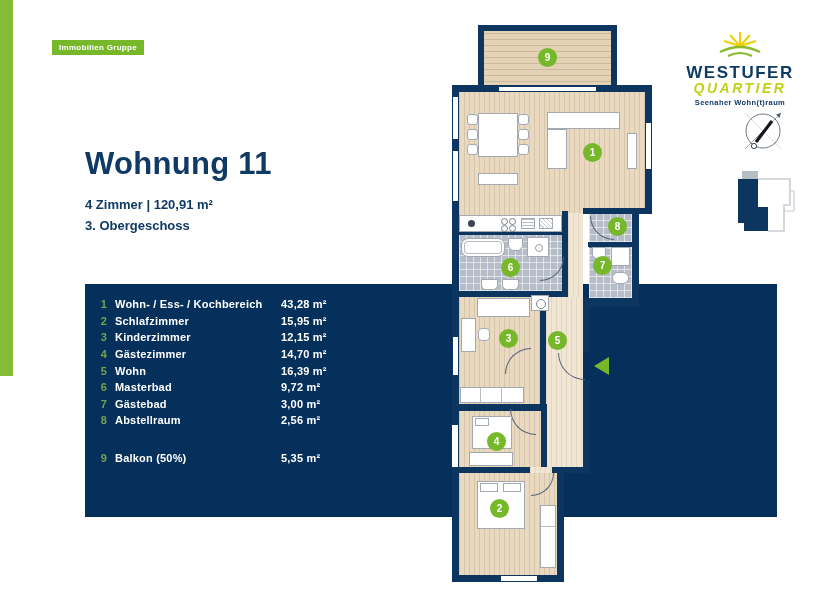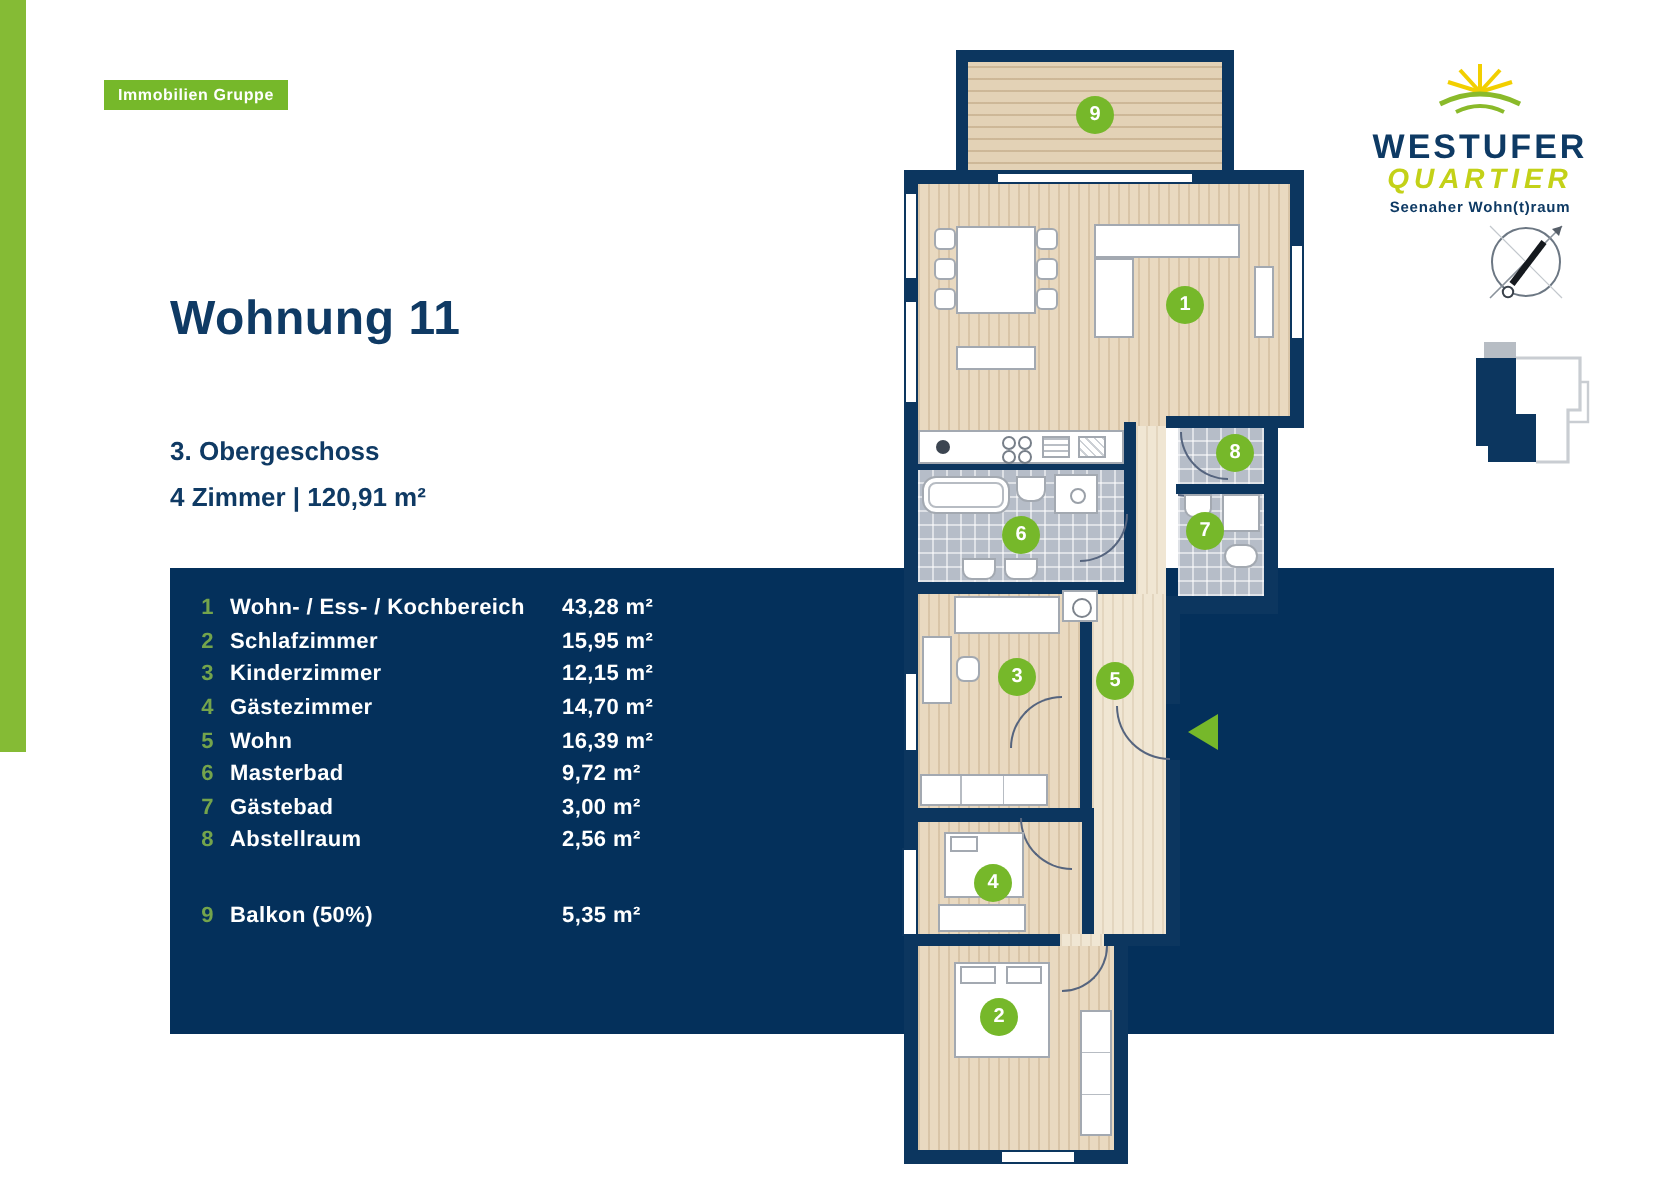--- a/index.html
+++ b/index.html
@@ -8,22 +8,22 @@
   .abs{position:absolute;}
   
   .greenbar{position:absolute;left:0;top:0;width:13px;height:376px;background:#85bb35;}
   
   .klogo{position:absolute;left:52px;top:40px;width:92px;}
   .klogo .box{position:relative;width:92px;height:48px;background:#123c6b;}
   .klogo .kname{position:absolute;left:7px;bottom:5px;color:#e9eef5;font-size:10px;font-weight:bold;letter-spacing:.5px;}
   .klogo .band{width:92px;height:15px;background:#76b82a;color:#fff;font-size:8px;font-weight:bold;
                display:flex;align-items:center;justify-content:center;letter-spacing:.3px;}
   
-  .title{position:absolute;left:85px;top:146px;font-size:24px;font-weight:bold;color:#0f3a64;letter-spacing:.3px;}
-  .sub1{position:absolute;left:85px;top:197px;font-size:13px;font-weight:bold;color:#0f3a64;margin-top:44px;}
+  .title{position:absolute;left:85px;top:146px;font-size:31px;font-weight:bold;color:#0f3a64;letter-spacing:.3px;}
+  .sub1{position:absolute;left:85px;top:197px;font-size:13px;font-weight:bold;color:#0f3a64;}
   .sub2{position:absolute;left:85px;top:218px;font-size:13px;font-weight:bold;color:#0f3a64;}
   
   .panel{position:absolute;left:85px;top:284px;width:692px;height:233px;background:#04305b;}
   .rtable{position:absolute;left:97px;top:296px;width:260px;}
   .trow{display:grid;grid-template-columns:10px 158px 78px;column-gap:8px;height:16.6px;
         align-items:center;font-size:11px;font-weight:bold;color:#ffffff;letter-spacing:.2px;}
   .tnum{color:#74a44c;text-align:right;}
   .tarea{text-align:left;}
   .tspacer{height:21px;}
   

